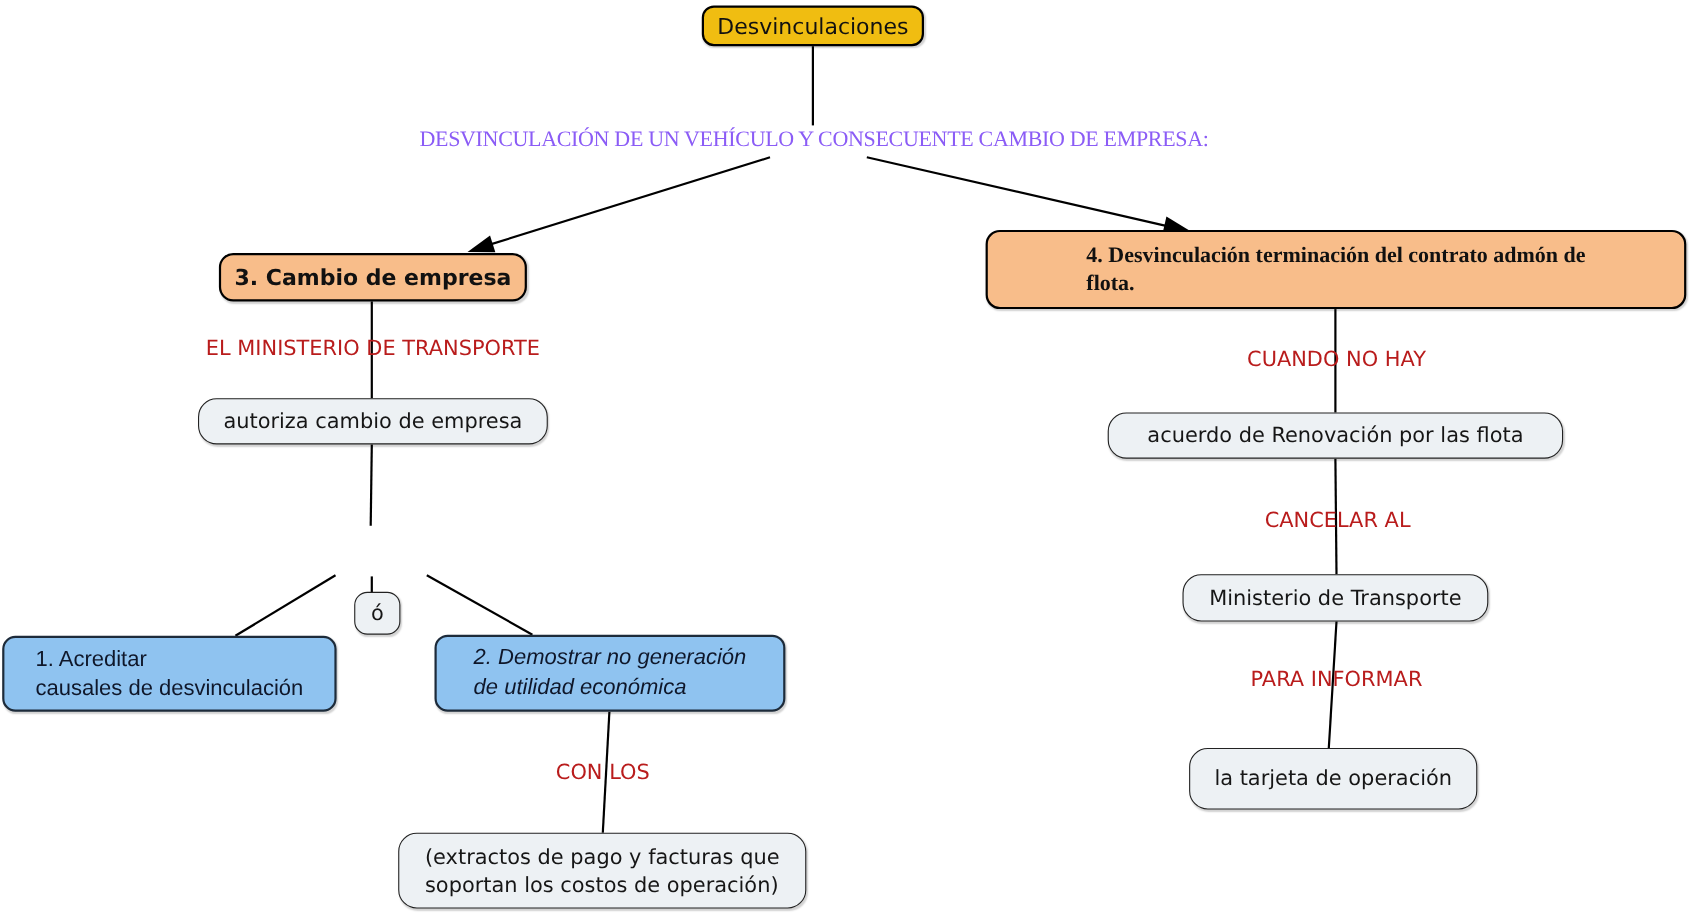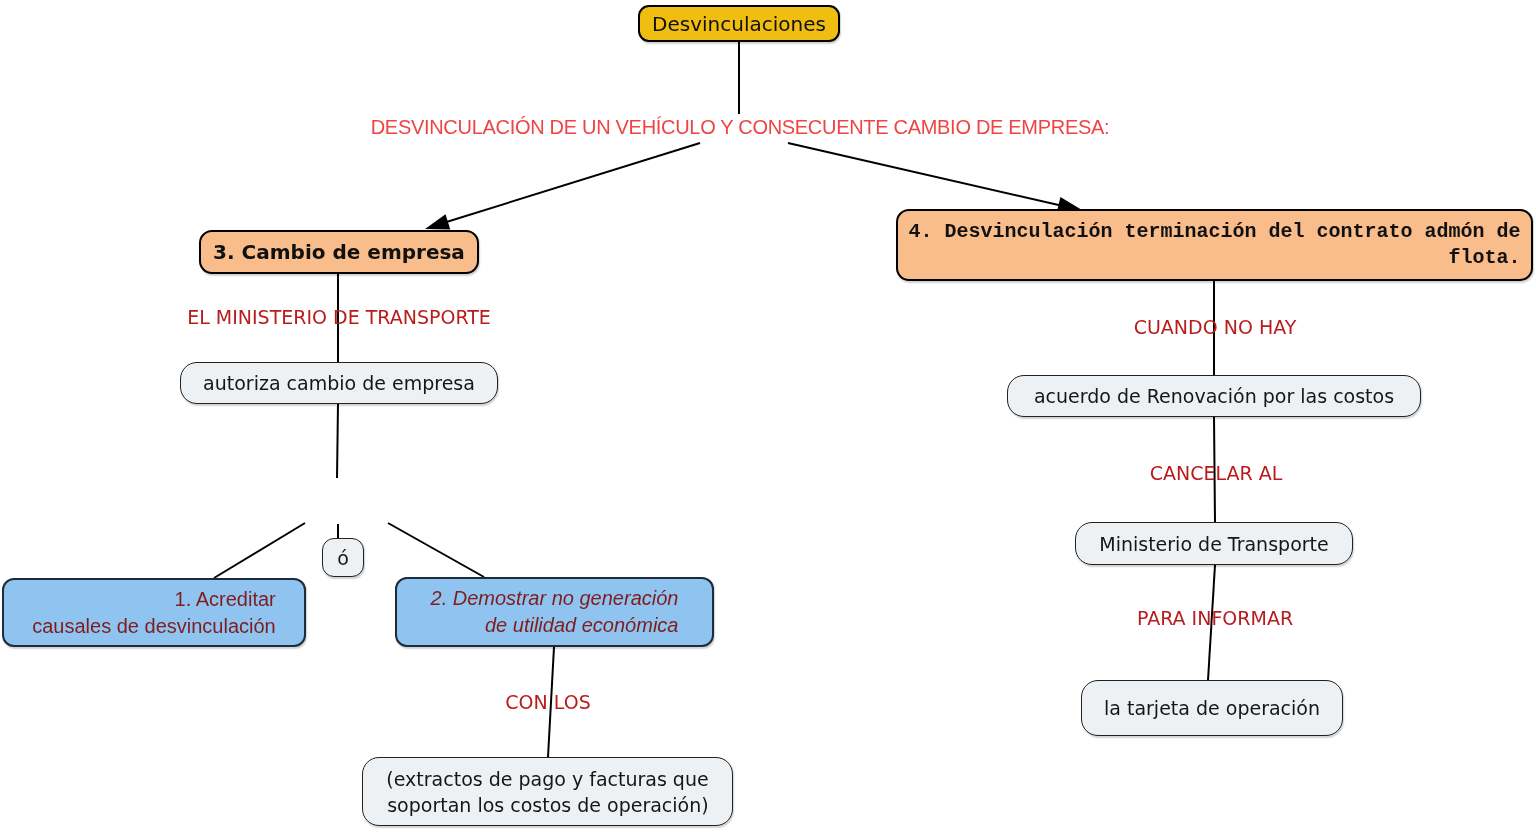--- a/index.html
+++ b/index.html
@@ -19,51 +19,51 @@
   #edges {
     position: absolute;
     left: 0; top: 0;
     width: 1536px; height: 832px;
   }
   .node {
     position: absolute;
     display: flex;
     align-items: center;
     justify-content: center;
-    text-align: right;
+    text-align: left;
     white-space: pre-line;
     box-sizing: border-box;
     line-height: 1.3;
     box-shadow: 1px 1.5px 1.5px rgba(0,0,0,0.18);
   }
   .gold {
     background: var(--root-fill, #F0BD11);
     border: 2px solid #000000;
     border-radius: 11px;
     font-size: 20px;
   }
   .orange {
     background: var(--category-fill, #F8BD8A);
     border: 2px solid #000000;
     border-radius: 13px;
     font-weight: bold;
     font-size: 20px;
   }
   .orange.condensed {
-    font-family: Liberation Mono, monospace;
+    font-family: Liberation Serif, serif;
     line-height: 26px;
   }
   .blue {
     background: var(--option-fill, #8FC3F0);
     border: 2px solid #1D2B3A;
     border-radius: 12px;
     font-family: "Liberation Sans", sans-serif;
     font-size: 20px;
     line-height: 27px;
-    color: #7f1d1d;
+    color: #0f172a;
   }
   .gray {
     background: var(--detail-fill, #EDF1F4);
     border: 1.5px solid #222222;
     border-radius: 17px;
     font-size: 19px;
     line-height: 26px;
     color: #161616;
   }
   .link-label {
@@ -71,25 +71,25 @@
     text-align: center;
     font-size: 19px;
     line-height: 24px;
     white-space: pre-line;
     color: #b91c1c;
   }
   .link-label.nowrap { white-space: nowrap; }
   .statement {
     position: absolute;
     text-align: center;
-    font-family: Liberation Sans, sans-serif;
+    font-family: Liberation Serif, serif;
     font-size: 20px;
     letter-spacing: -0.3px;
     white-space: nowrap;
-    color: #ef4444;
+    color: #8b5cf6;
   }
 </style>
 </head>
 <body>
 
 <div id="canvas">
 
   <svg id="edges" viewBox="0 0 1536 832" xmlns="http://www.w3.org/2000/svg">
 
     <line x1="739" y1="42" x2="739" y2="114" stroke="#000" stroke-width="2"></line>
@@ -134,21 +134,21 @@
   <div class="link-label nowrap" style="left:478px; top:690px; width:140px;">CON LOS</div>
 
   <div class="node gray" style="left:362px; top:757px; width:371px; height:69px;">(extractos de pago y facturas que
 soportan los costos de operación)</div>
 
   <div class="node orange condensed" style="left:896px; top:209px; width:637px; height:72px;">4. Desvinculación terminación del contrato admón de
 flota.</div>
 
   <div class="link-label nowrap" style="left:1115px; top:315px; width:200px;">CUANDO NO HAY</div>
 
-  <div class="node gray" style="left:1007px; top:375px; width:414px; height:42px;">acuerdo de Renovación por las costos</div>
+  <div class="node gray" style="left:1007px; top:375px; width:414px; height:42px;">acuerdo de Renovación por las flota</div>
 
   <div class="link-label nowrap" style="left:1116px; top:461px; width:200px;">CANCELAR AL</div>
 
   <div class="node gray" style="left:1075px; top:522px; width:278px; height:43px;">Ministerio de Transporte</div>
 
   <div class="link-label nowrap" style="left:1115px; top:606px; width:200px;">PARA INFORMAR</div>
 
   <div class="node gray" style="left:1081px; top:680px; width:262px; height:56px;">la tarjeta de operación</div>
 
 </div>

